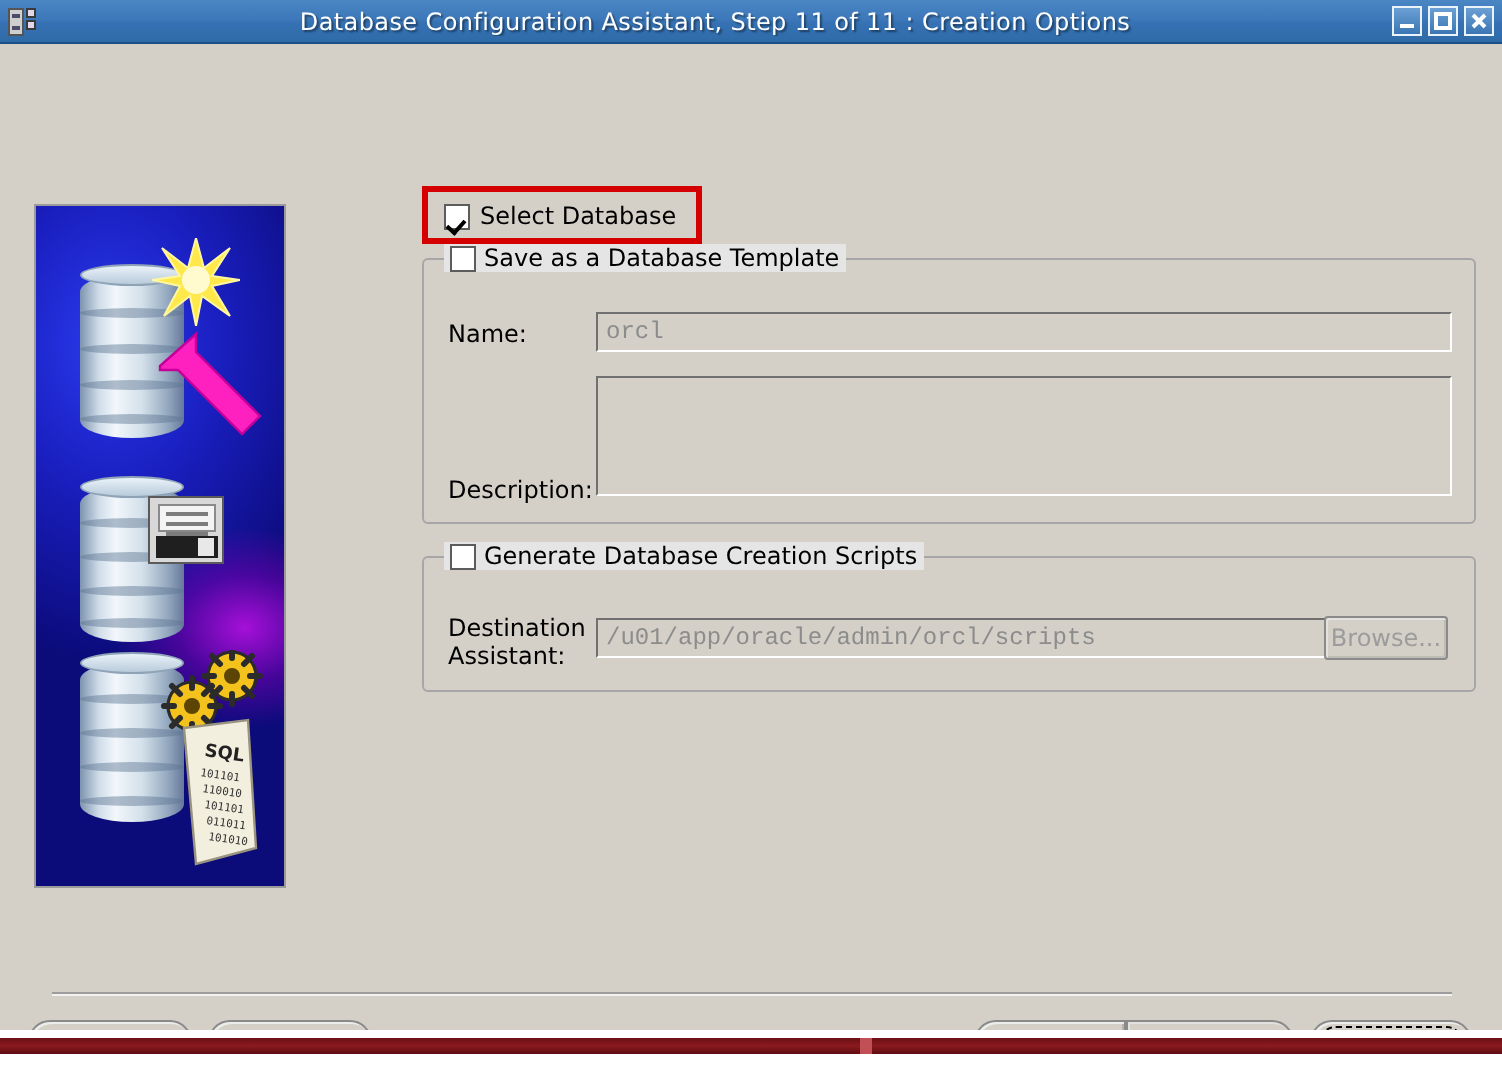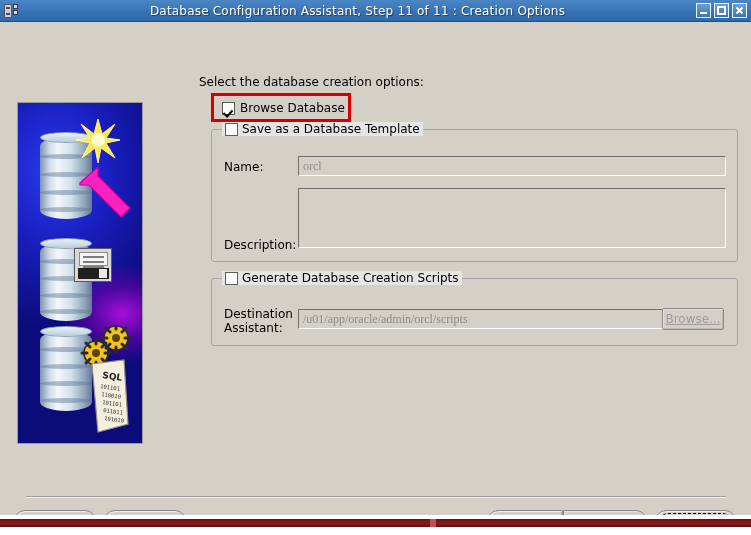--- a/index.html
+++ b/index.html
@@ -274,21 +274,21 @@
     border: 1px solid #8f8f8f;
     border-top-color: #707070;
     border-left-color: #707070;
     border-right-color: #ffffff;
     border-bottom-color: #ffffff;
     box-sizing: border-box;
     font-size: 12px;
     color: #8c8c8c;
     padding: 2px 4px;
     line-height: 14px;
-    font-family: Liberation Serif, serif;
+    font-family: Liberation Mono, monospace;
     overflow: hidden;
     white-space: nowrap;
   }
 
   
   .btn {
     position: absolute;
     background: #d4d0c8;
     border: 1px solid #8a8a8a;
     border-radius: 11px;
@@ -300,21 +300,20 @@
     align-items: center;
     justify-content: center;
     gap: 5px;
     cursor: pointer;
     box-shadow: inset 1px 1px 0 #ececea, inset -1px -1px 0 #b6b2ab;
     white-space: nowrap;
   }
   .btn.square {
     border-radius: 2px;
     box-shadow: inset 1px 1px 0 #f0efed, inset -1px -1px 0 #9b9892;
-    text-decoration: underline;
   }
   .btn.disabled { color: #a0a0a0; box-shadow: inset 1px 1px 0 #e4e2de, inset -1px -1px 0 #bfbcb6; }
   .btn.focused::after {
     content: "";
     position: absolute;
     left: 3px; right: 3px; top: 2px; bottom: 2px;
     border: 1px dashed #000;
     border-radius: 9px;
   }
   .btn u { text-decoration: underline; }
@@ -454,25 +453,24 @@
           <g font-family="DejaVu Sans Mono, monospace" font-size="5.5" fill="#333">
             <text x="16" y="30" transform="rotate(8 16 30)">101101</text>
             <text x="17" y="38" transform="rotate(8 17 38)">110010</text>
             <text x="18" y="46" transform="rotate(8 18 46)">101101</text>
             <text x="19" y="54" transform="rotate(8 19 54)">011011</text>
             <text x="20" y="62" transform="rotate(8 20 62)">101010</text>
           </g>
         </svg>
       </div>
 
-      <div class="intro-label">Select the database creation options:</div>
 
       <div class="cb-row" id="create-db-row">
         <span class="checkbox checked"></span>
-        <span>Browse Database</span>
+        <span>Select Database</span>
       </div>
       <div class="redbox"></div>
 
       <div class="groupbox" id="gb-template">
         <div class="gb-title">
           <span class="checkbox"></span>
           <span>Save as a Database Template</span>
         </div>
         <div class="field-label" style="left:12px; top:30px;">Name:</div>
         <div class="textfield" style="left:86px; top:26px; width:428px; height:20px;">orcl</div>

